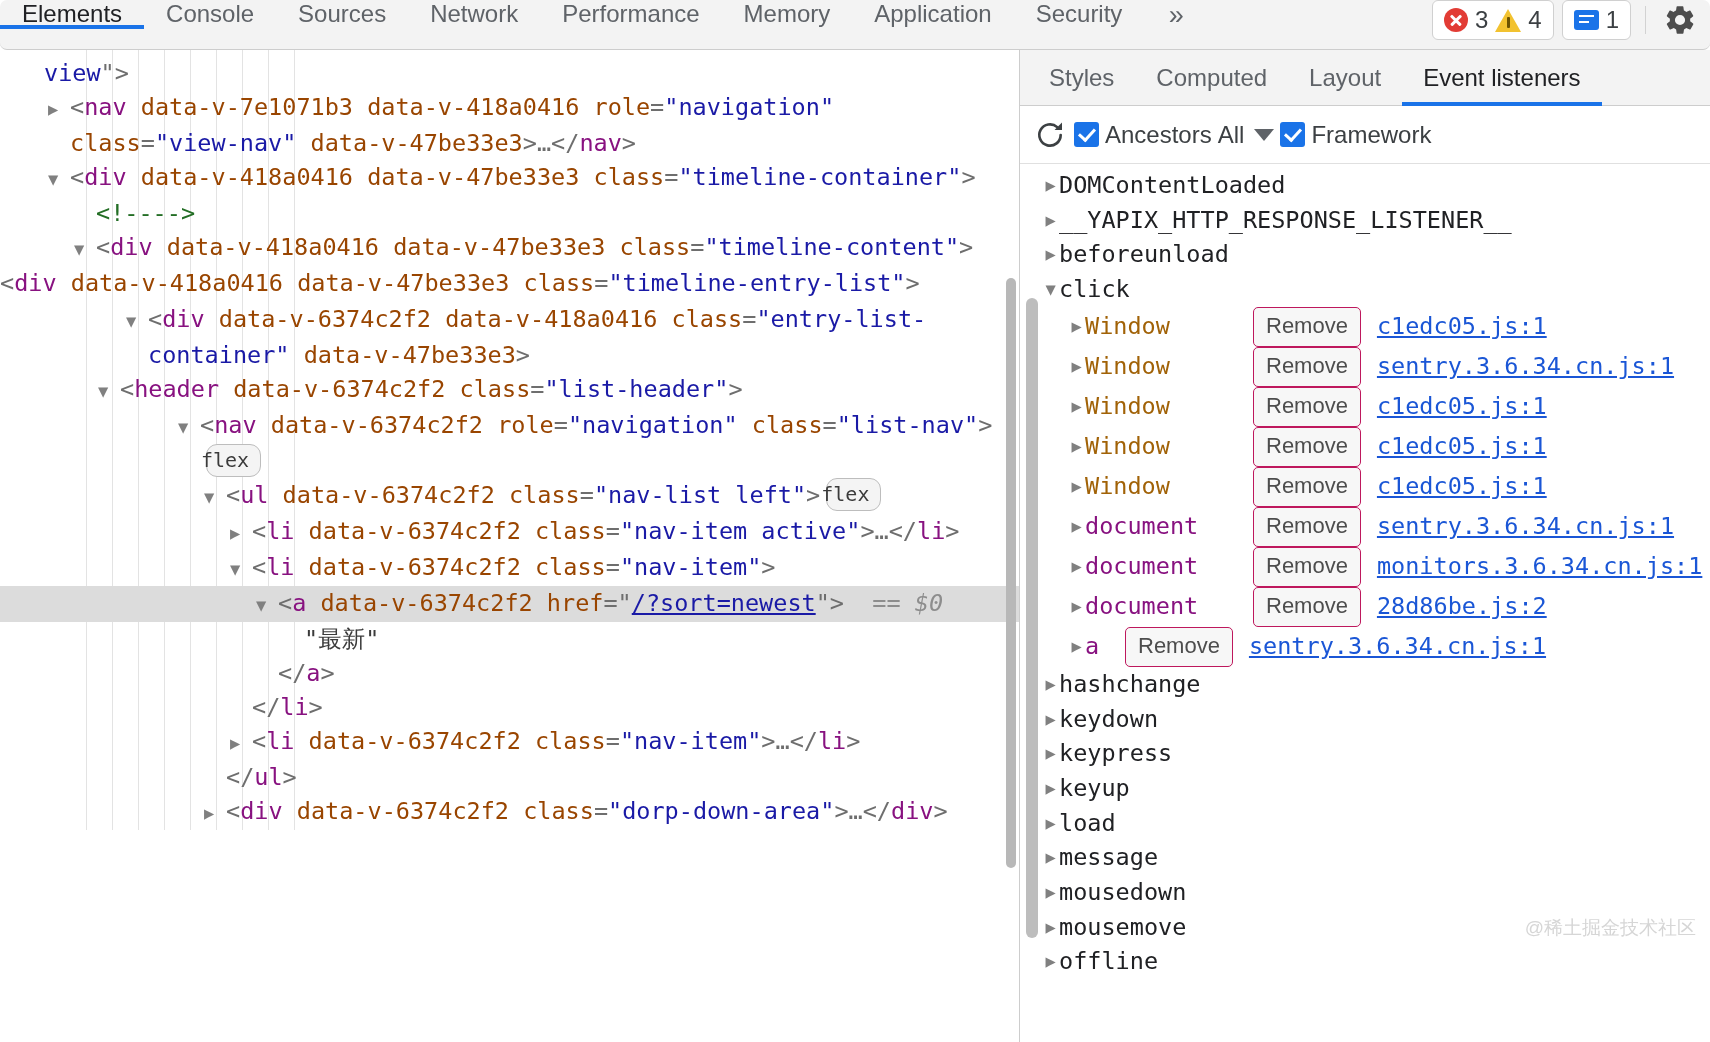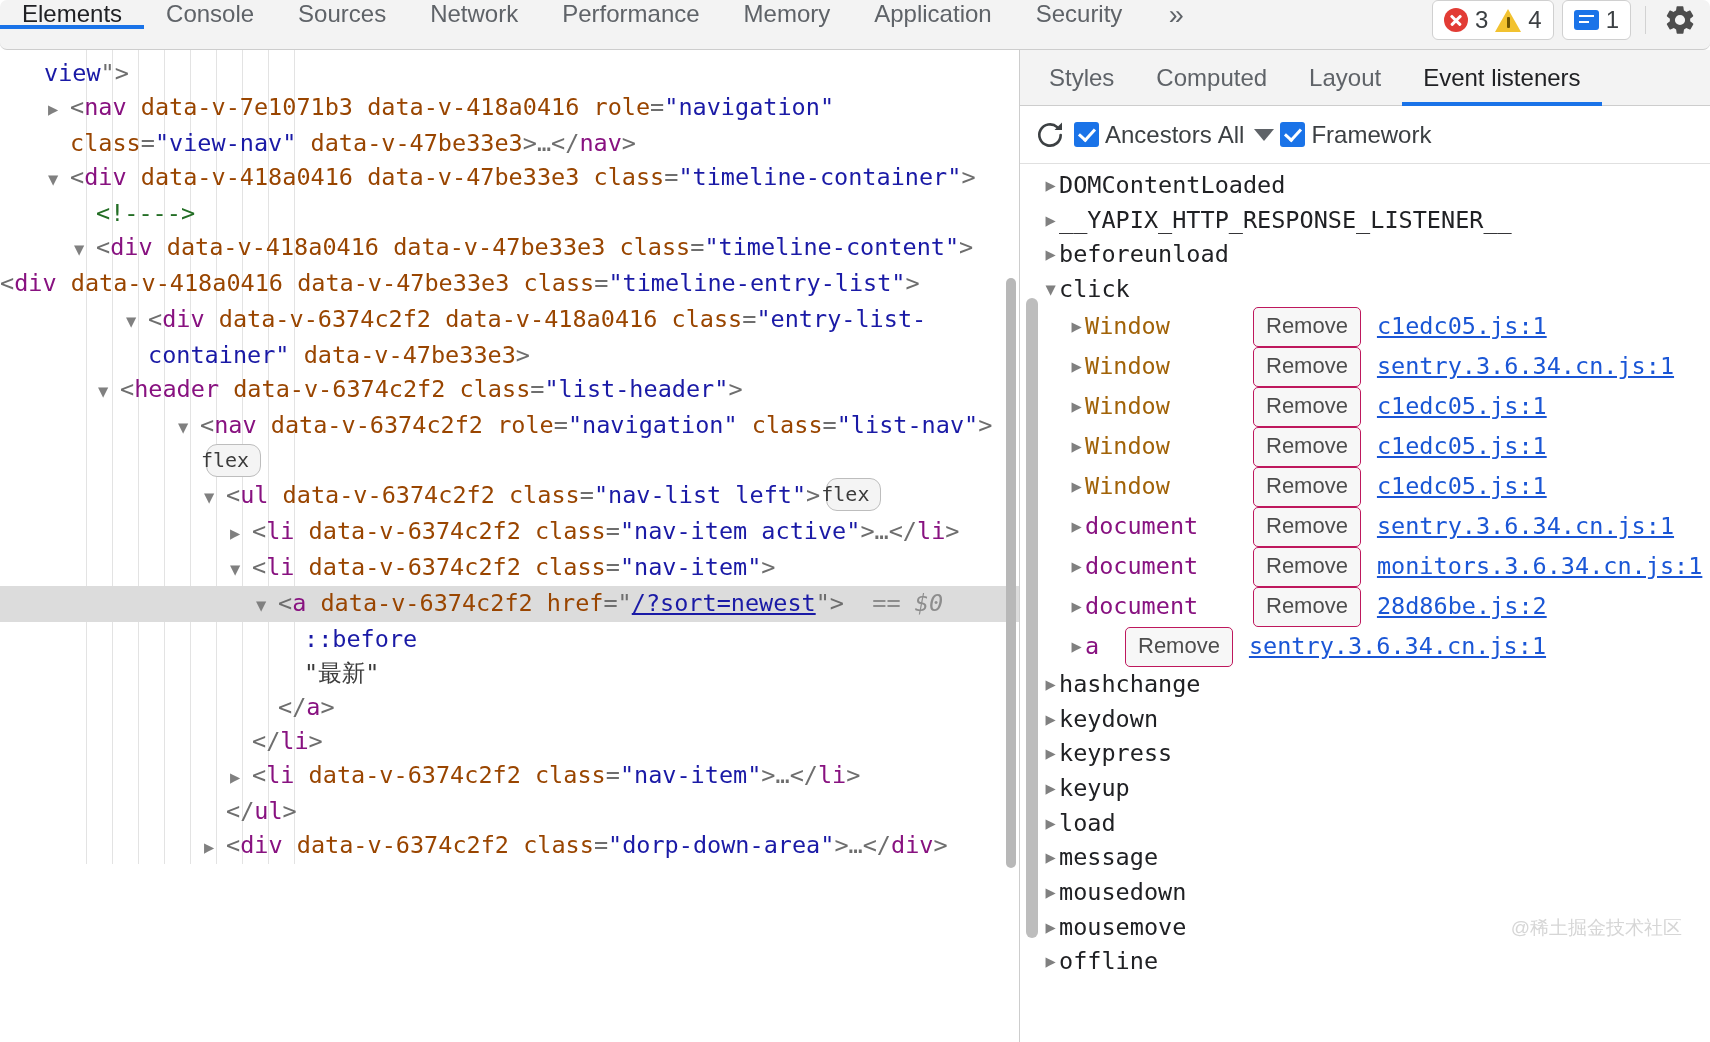--- a/index.html
+++ b/index.html
@@ -354,21 +354,21 @@
   .tgt-cell.narrow { min-width: 22px; }
   .lst-scrollbar {
     position: absolute;
     left: 6px;
     width: 12px;
     border-radius: 6px;
     background: #bdbdbd;
   }
   .watermark {
     position: absolute;
-    right: 28px;
+    right: 14px;
     bottom: 96px;
     font-size: 19px;
     color: #d6d6d6;
     font-family: "Liberation Sans", sans-serif;
     pointer-events: none;
     white-space: nowrap;
   }
 </style>
 </head>
 <body>
@@ -428,21 +428,20 @@
           <div class="node-row" style="padding-left: 96px; text-indent: -17px;"><span class="tw none"></span><span class="comment">&lt;!----&gt;</span></div>
           <div class="node-row" style="padding-left: 96px; text-indent: -17px;"><span class="tw open"></span><span class="punc">&lt;</span><span class="tag">div</span><span class="attr"> data-v-418a0416</span><span class="attr"> data-v-47be33e3</span><span class="attr"> class</span><span class="punc">=</span><span class="val">"timeline-content"</span><span class="punc">&gt;</span></div>
           <div class="node-row" style="text-indent: -17px;"><span class="tw open"></span><span class="punc">&lt;</span><span class="tag">div</span><span class="attr"> data-v-418a0416</span><span class="attr"> data-v-47be33e3</span><span class="attr"> class</span><span class="punc">=</span><span class="val">"timeline-entry-list"</span><span class="punc">&gt;</span></div>
           <div class="node-row" style="padding-left: 148px; text-indent: -17px;"><span class="tw open"></span><span class="punc">&lt;</span><span class="tag">div</span><span class="attr"> data-v-6374c2f2</span><span class="attr"> data-v-418a0416</span><span class="attr"> class</span><span class="punc">=</span><span class="val">"entry-list-container"</span><span class="attr"> data-v-47be33e3</span><span class="punc">&gt;</span></div>
           <div class="node-row" style="padding-left: 120px; text-indent: -17px;"><span class="tw open"></span><span class="punc">&lt;</span><span class="tag">header</span><span class="attr"> data-v-6374c2f2</span><span class="attr"> class</span><span class="punc">=</span><span class="val">"list-header"</span><span class="punc">&gt;</span></div>
           <div class="node-row" style="padding-left: 200px; text-indent: -17px;"><span class="tw open"></span><span class="punc">&lt;</span><span class="tag">nav</span><span class="attr"> data-v-6374c2f2</span><span class="attr"> role</span><span class="punc">=</span><span class="val">"navigation"</span><span class="attr"> class</span><span class="punc">=</span><span class="val">"list-nav"</span><span class="punc">&gt;</span><span class="badge-flex">flex</span></div>
           <div class="node-row" style="padding-left: 226px; text-indent: -17px;"><span class="tw open"></span><span class="punc">&lt;</span><span class="tag">ul</span><span class="attr"> data-v-6374c2f2</span><span class="attr"> class</span><span class="punc">=</span><span class="val">"nav-list left"</span><span class="punc">&gt;</span><span class="badge-flex">flex</span></div>
           <div class="node-row" style="padding-left: 252px; text-indent: -17px;"><span class="tw closed"></span><span class="punc">&lt;</span><span class="tag">li</span><span class="attr"> data-v-6374c2f2</span><span class="attr"> class</span><span class="punc">=</span><span class="val">"nav-item active"</span><span class="punc">&gt;</span><span class="punc">…</span><span class="punc">&lt;/</span><span class="tag">li</span><span class="punc">&gt;</span></div>
           <div class="node-row" style="padding-left: 252px; text-indent: -17px;"><span class="tw open"></span><span class="punc">&lt;</span><span class="tag">li</span><span class="attr"> data-v-6374c2f2</span><span class="attr"> class</span><span class="punc">=</span><span class="val">"nav-item"</span><span class="punc">&gt;</span></div>
           <div class="node-row selected" style="padding-left: 278px; text-indent: -17px;"><span class="tw open"></span><span class="punc">&lt;</span><span class="tag">a</span><span class="attr"> data-v-6374c2f2</span><span class="attr"> href</span><span class="punc">=</span><span class="punc">"</span><span class="lnk">/?sort=newest</span><span class="punc">"</span><span class="punc">&gt;</span><span class="eqeq">  == </span><span class="dollar">$0</span></div>
-          <div class="node-row" style="padding-left: 304px; text-indent: -17px;"><span class="tw none"></span><span class="pseudo">::before</span></div>
           <div class="node-row" style="padding-left: 304px; text-indent: -17px;"><span class="tw none"></span><span class="txtnode">"最新"</span></div>
           <div class="node-row" style="padding-left: 278px; text-indent: -17px;"><span class="tw none"></span><span class="punc">&lt;/</span><span class="tag">a</span><span class="punc">&gt;</span></div>
           <div class="node-row" style="padding-left: 252px; text-indent: -17px;"><span class="tw none"></span><span class="punc">&lt;/</span><span class="tag">li</span><span class="punc">&gt;</span></div>
           <div class="node-row" style="padding-left: 252px; text-indent: -17px;"><span class="tw closed"></span><span class="punc">&lt;</span><span class="tag">li</span><span class="attr"> data-v-6374c2f2</span><span class="attr"> class</span><span class="punc">=</span><span class="val">"nav-item"</span><span class="punc">&gt;</span><span class="punc">…</span><span class="punc">&lt;/</span><span class="tag">li</span><span class="punc">&gt;</span></div>
           <div class="node-row" style="padding-left: 226px; text-indent: -17px;"><span class="tw none"></span><span class="punc">&lt;/</span><span class="tag">ul</span><span class="punc">&gt;</span></div>
           <div class="node-row" style="padding-left: 226px; text-indent: -17px;"><span class="tw closed"></span><span class="punc">&lt;</span><span class="tag">div</span><span class="attr"> data-v-6374c2f2</span><span class="attr"> class</span><span class="punc">=</span><span class="val">"dorp-down-area"</span><span class="punc">&gt;</span><span class="punc">…</span><span class="punc">&lt;/</span><span class="tag">div</span><span class="punc">&gt;</span></div>
         </div>
       <div class="dom-scrollbar" id="dom-scroll" style="top: 228px; height: 590px;"></div>
     </div>
 

